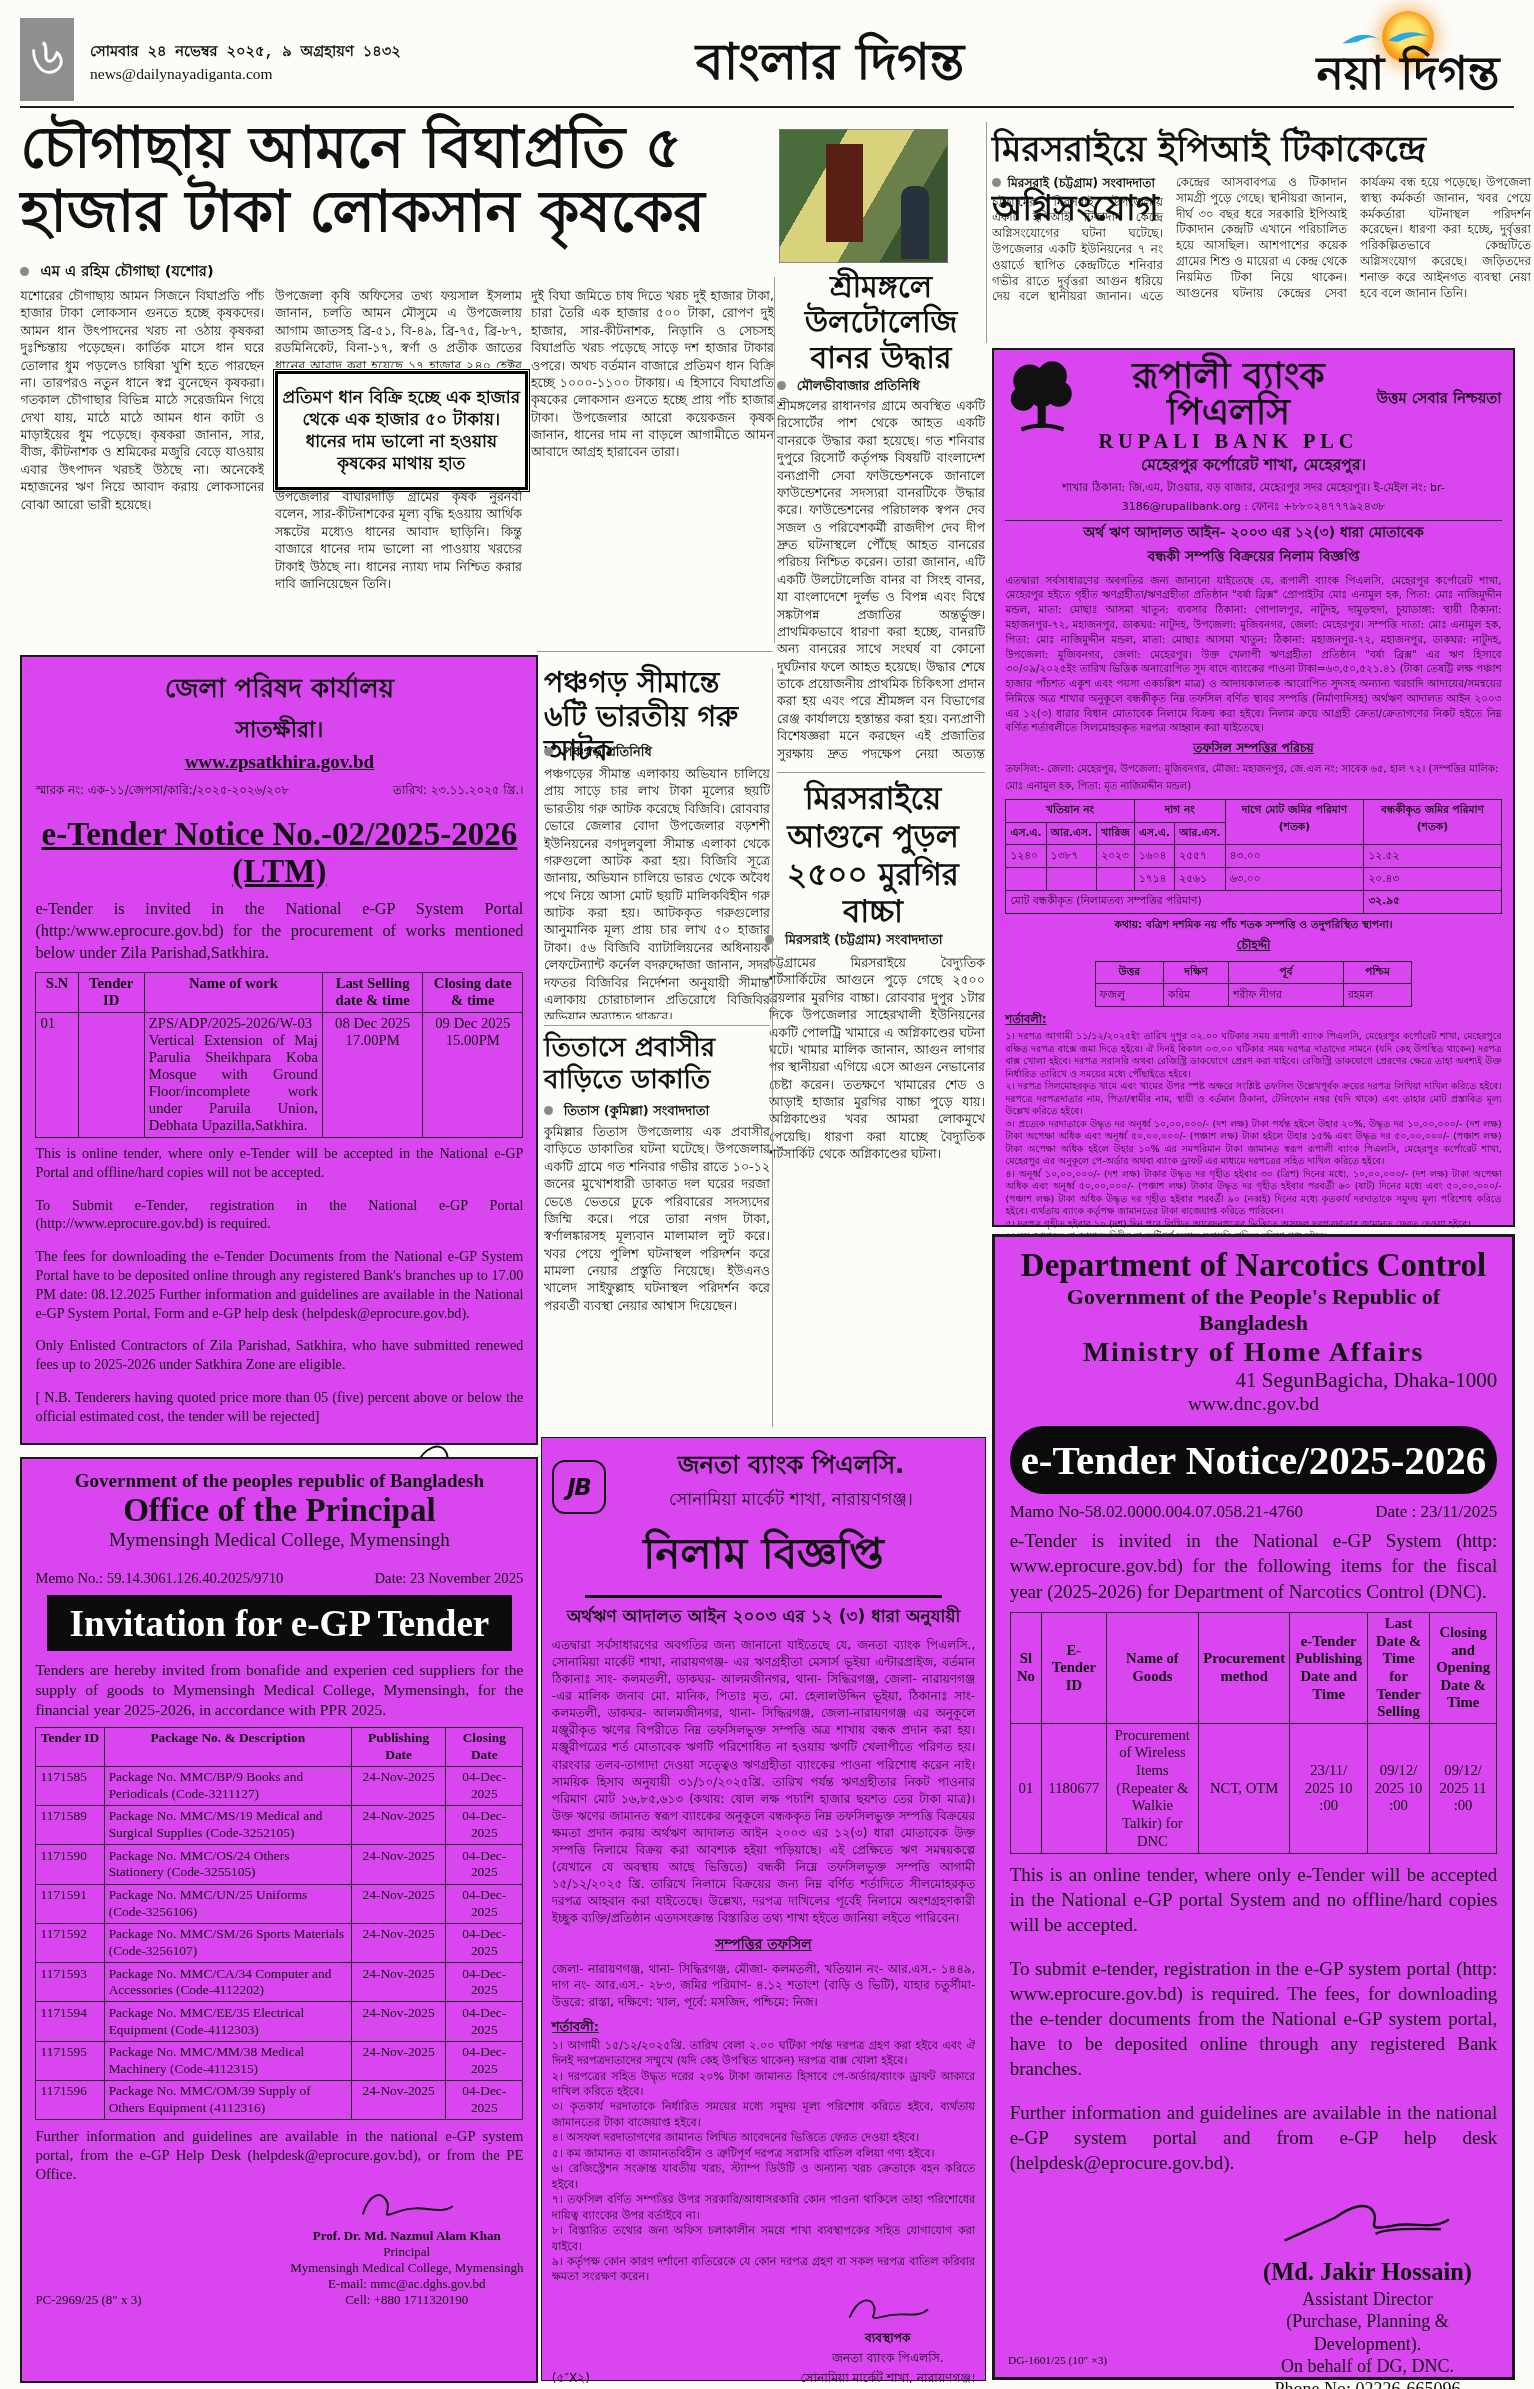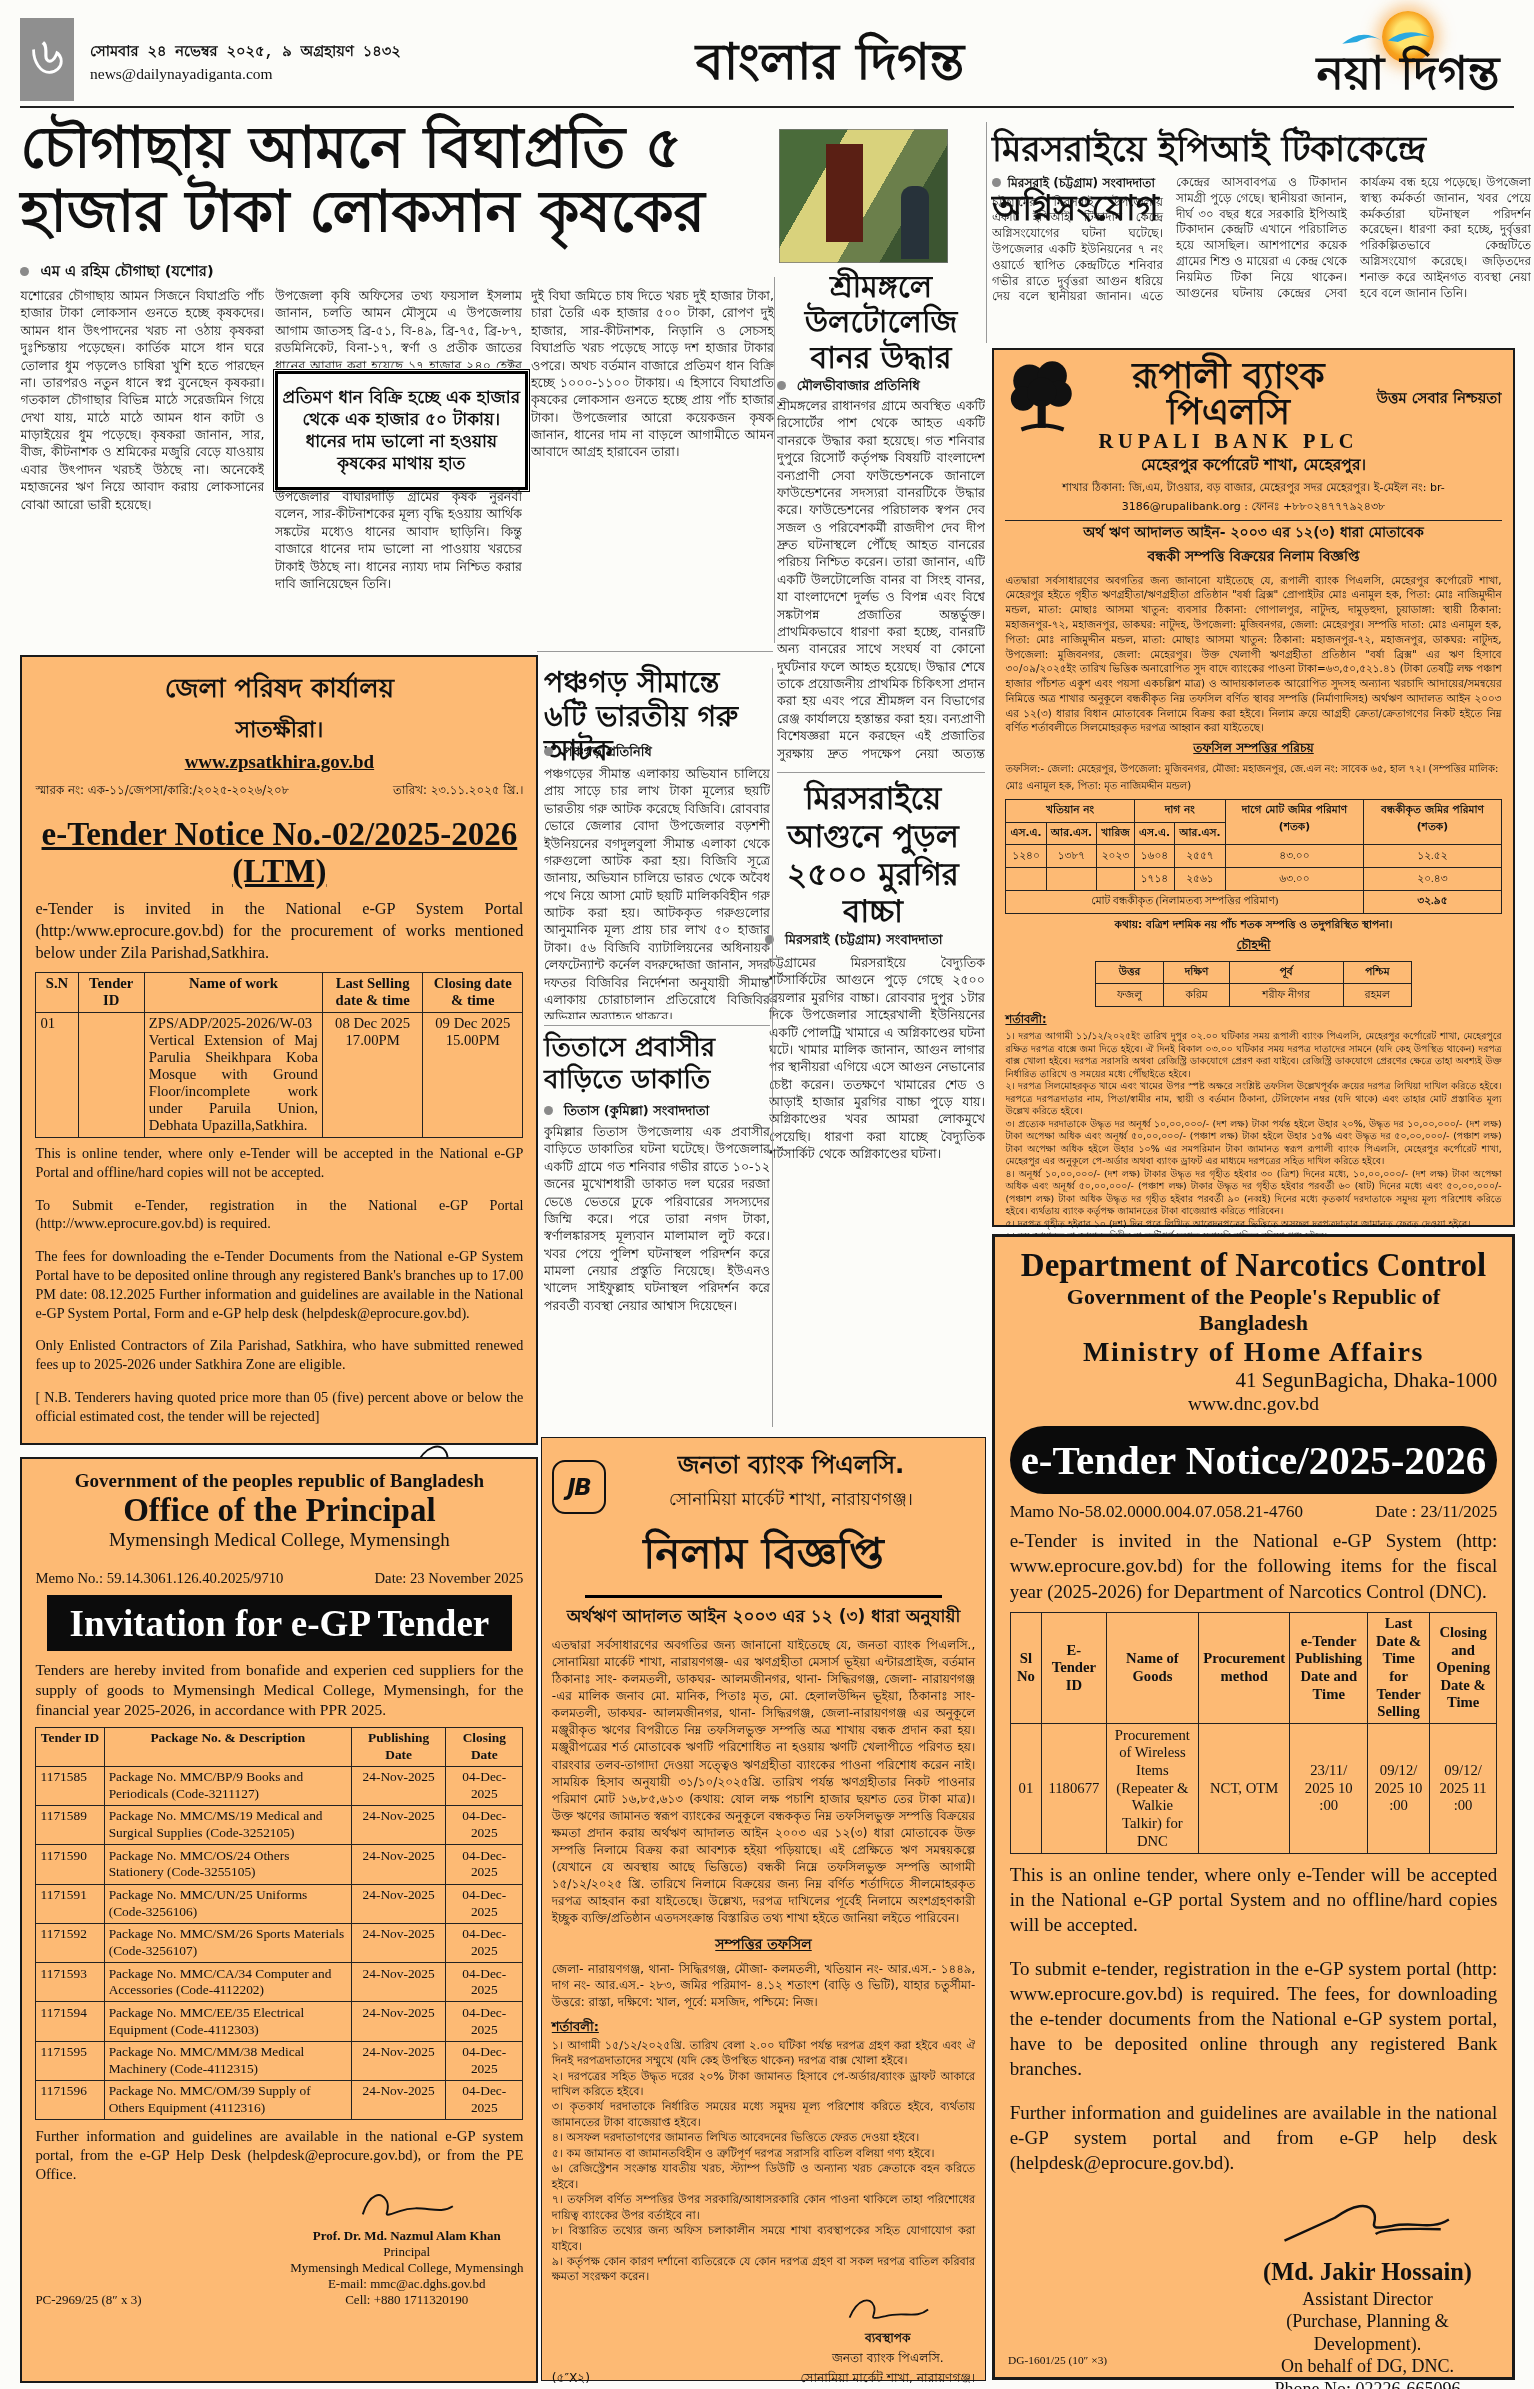--- a/index.html
+++ b/index.html
@@ -65,21 +65,21 @@
   #tit-headline{left:544px;top:1032px;width:226px;font-size:26px;line-height:1.22;font-weight:bold;}
   #tit-byline{left:544px;top:1101px;font-size:13px;}
   #tit-body{left:544px;top:1123px;width:226px;height:300px;}
 
   
   #mir-headline{left:761px;top:780px;width:224px;font-size:31px;line-height:1.22;font-weight:bold;text-align:center;}
   #mir-byline{left:765px;top:930px;font-size:13px;font-weight:bold;}
   #mir-body{left:769px;top:954px;width:216px;height:471px;}
 
   
-  .notice{position:absolute;background:#fdba74;border:2.4px solid #1a1a1a;box-sizing:border-box;padding:11.4px 13px;}
+  .notice{position:absolute;background:#d946ef;border:2.4px solid #1a1a1a;box-sizing:border-box;padding:11.4px 13px;}
   .notice table{border-collapse:collapse;width:100%;}
   .notice th,.notice td{border:0.8px solid #222;padding:2.4px 4.1px;vertical-align:top;}
 
   
   #satkhira{left:20.4px;top:655px;width:518px;height:790px;}
   #sat-org1{font-size:26px;font-weight:bold;text-align:center;}
   #sat-org2{font-size:22px;font-weight:bold;text-align:center;}
   #sat-web{font-size:19px;text-align:center;text-decoration:underline;margin-top:1.6px;}
   #sat-memo-row{display:flex;justify-content:space-between;font-size:11.8px;margin-top:8.1px;}
   #sat-title{font-size:33px;text-align:center;text-decoration:underline;margin:14.7px 0 8.1px;}
@@ -128,21 +128,21 @@
   #ru-name-en{font-size:20.4px;font-family:"Liberation Serif",serif;letter-spacing:4.9px;font-weight:bold;}
   #ru-tag{font-size:14.7px;font-weight:bold;margin-top:28px;}
   #ru-branch{font-size:15.5px;font-weight:bold;text-align:center;}
   #ru-addr{font-size:11px;text-align:center;border-bottom:1.6px solid #222;padding-bottom:3.3px;}
   #ru-law1,#ru-law2{font-size:14px;font-weight:bold;text-align:center;}
   #ru-body{font-size:10.4px;line-height:1.42;margin-top:3.3px;}
   #ru-taf-title{font-size:12.2px;font-weight:bold;text-align:center;text-decoration:underline;margin-top:4.1px;}
   #ru-tafline{font-size:10px;margin-top:1.6px;}
   #rupali table{margin-top:4.1px;font-size:10.6px;}
   #rupali th{text-align:center;font-weight:bold;}
-  #rupali td{text-align:center;font-family:Liberation Serif, serif;}
+  #rupali td{text-align:left;}
   #ru-words{font-size:10.6px;font-weight:bold;text-align:center;margin-top:3.3px;}
   #ru-chou-title{font-size:12.2px;font-weight:bold;text-align:center;text-decoration:underline;margin-top:2.4px;}
   #ru-chou{width:64%;margin:2.4px auto 0;}
   #ru-terms-title{font-size:11.4px;font-weight:bold;text-decoration:underline;margin-top:4.1px;}
   .ru-term{font-size:9.4px;line-height:1.33;}
   #ru-sign{display:flex;justify-content:space-between;align-items:flex-end;font-size:11px;margin-top:3.3px;}
 
   
   #dnc{left:992px;top:1234px;width:523px;height:1146px;border-width:3.3px;padding:9.8px 14.7px;
        font-family:"Liberation Serif",serif;}

